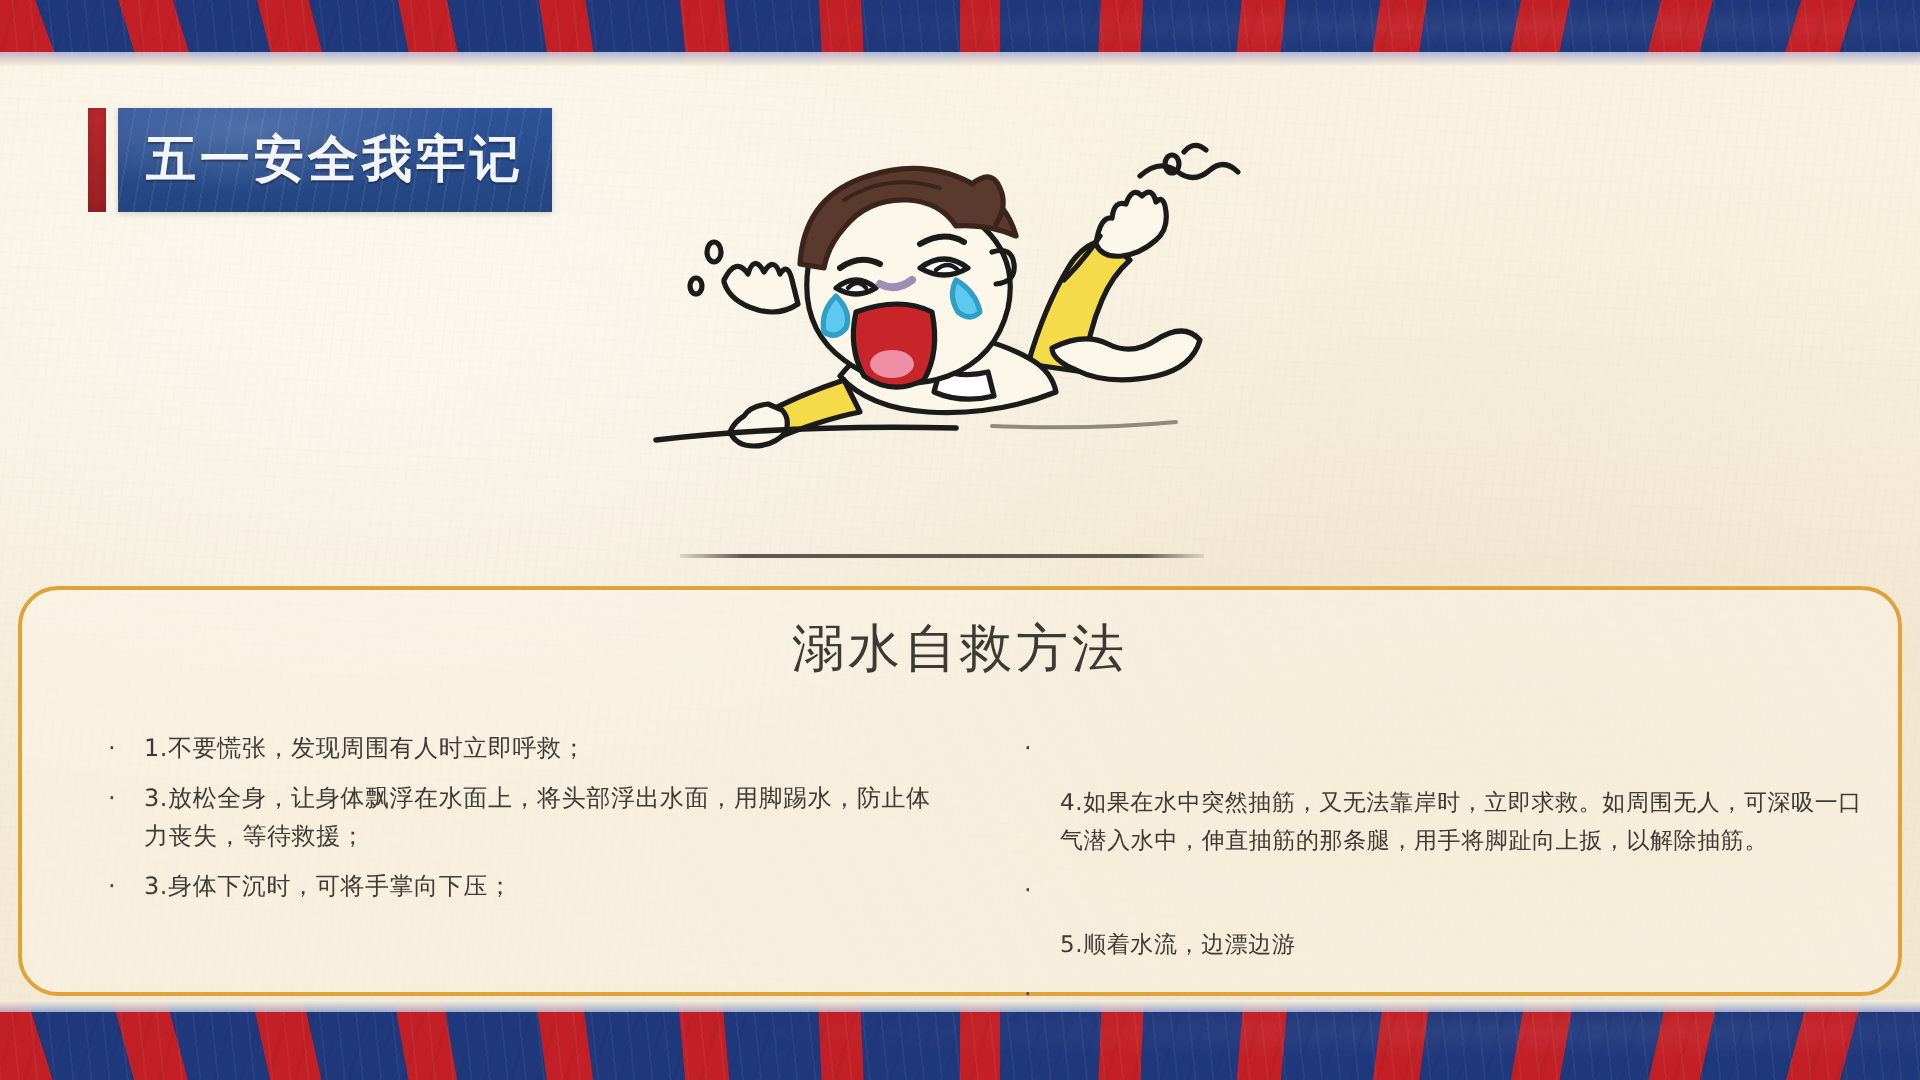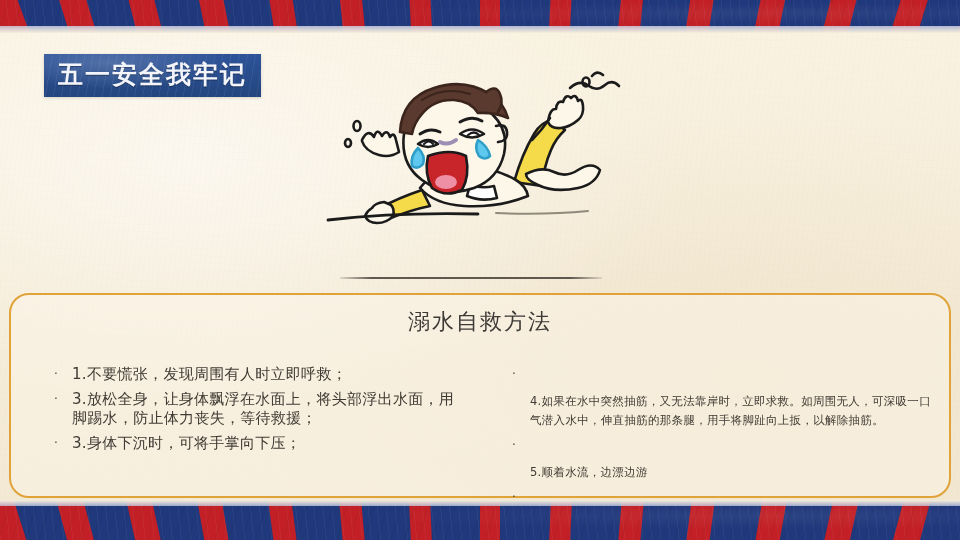--- a/index.html
+++ b/index.html
@@ -45,21 +45,21 @@
   .banner-top .fade{
     position:absolute; left:0; right:0; bottom:0; height:7px;
     background:linear-gradient(180deg, rgba(200,205,225,.85), rgba(247,239,220,1));
   }
   .banner-bottom .fade{
     position:absolute; left:0; right:0; top:0; height:6px;
     background:linear-gradient(0deg, rgba(190,198,222,.8), rgba(247,239,220,1));
   }
 
   
-  .header{ position:absolute; left:44px; top:54px; display:flex; align-items:stretch; height:40px;flex-direction:column; }
+  .header{ position:absolute; left:44px; top:54px; display:flex; align-items:stretch; height:52px; }
   .header .redbar{
     width:9px; background:#b0282c; margin-right:6px;
     box-shadow: inset 0 0 6px rgba(0,0,0,.18);
     background-image:linear-gradient(180deg,#bb2a2e,#9e2125);
   }
   .header .bluebox{
     background:#2a4f96;
     background-image:
        radial-gradient(ellipse at 30% 20%, rgba(255,255,255,.18), transparent 55%),
        repeating-linear-gradient(100deg, rgba(255,255,255,.06) 0 1px, transparent 1px 8px),
@@ -97,35 +97,35 @@
   
   .card{
     position:absolute; left:9px; top:293px; width:942px; height:205px;
     border:2px solid #e0a33a; border-radius:20px;
     background:rgba(253,247,234,.45);
   }
   .card-title{
     position:absolute; top:307px; left:0; width:960px; text-align:center;
   }
   .card-title span{
-    font-size:22px; color:#3d3a36; letter-spacing:2px;margin-top:36px;
+    font-size:26px; color:#3d3a36; letter-spacing:2px;margin-top:36px;
   }
 
   .cols{
     position:absolute; left:9px; top:365px; width:942px; height:110px;
     display:flex;
   }
   .col{ width:50%; padding:0 14px 0 45px; }
   .col.right{ padding-left:32px; padding-right:18px; }
   .bullet-row{ display:flex; margin-bottom:6px; }
   .dot{
     flex:0 0 auto; width:18px; color:#4a443c; font-size:12px; line-height:19px; text-align:left;
   }
   .btext{
-    font-size:15px; line-height:19px; color:#3f3a33; letter-spacing:.3px;
+    font-size:12px; line-height:19px; color:#3f3a33; letter-spacing:.3px;
   }
   .col.right .btext{ font-size:11.5px;margin-top:27px; }
 </style>
 </head>
 <body>
 
 <div class="slide">
   <div class="grain"></div>
 
   <div class="banner banner-top">

